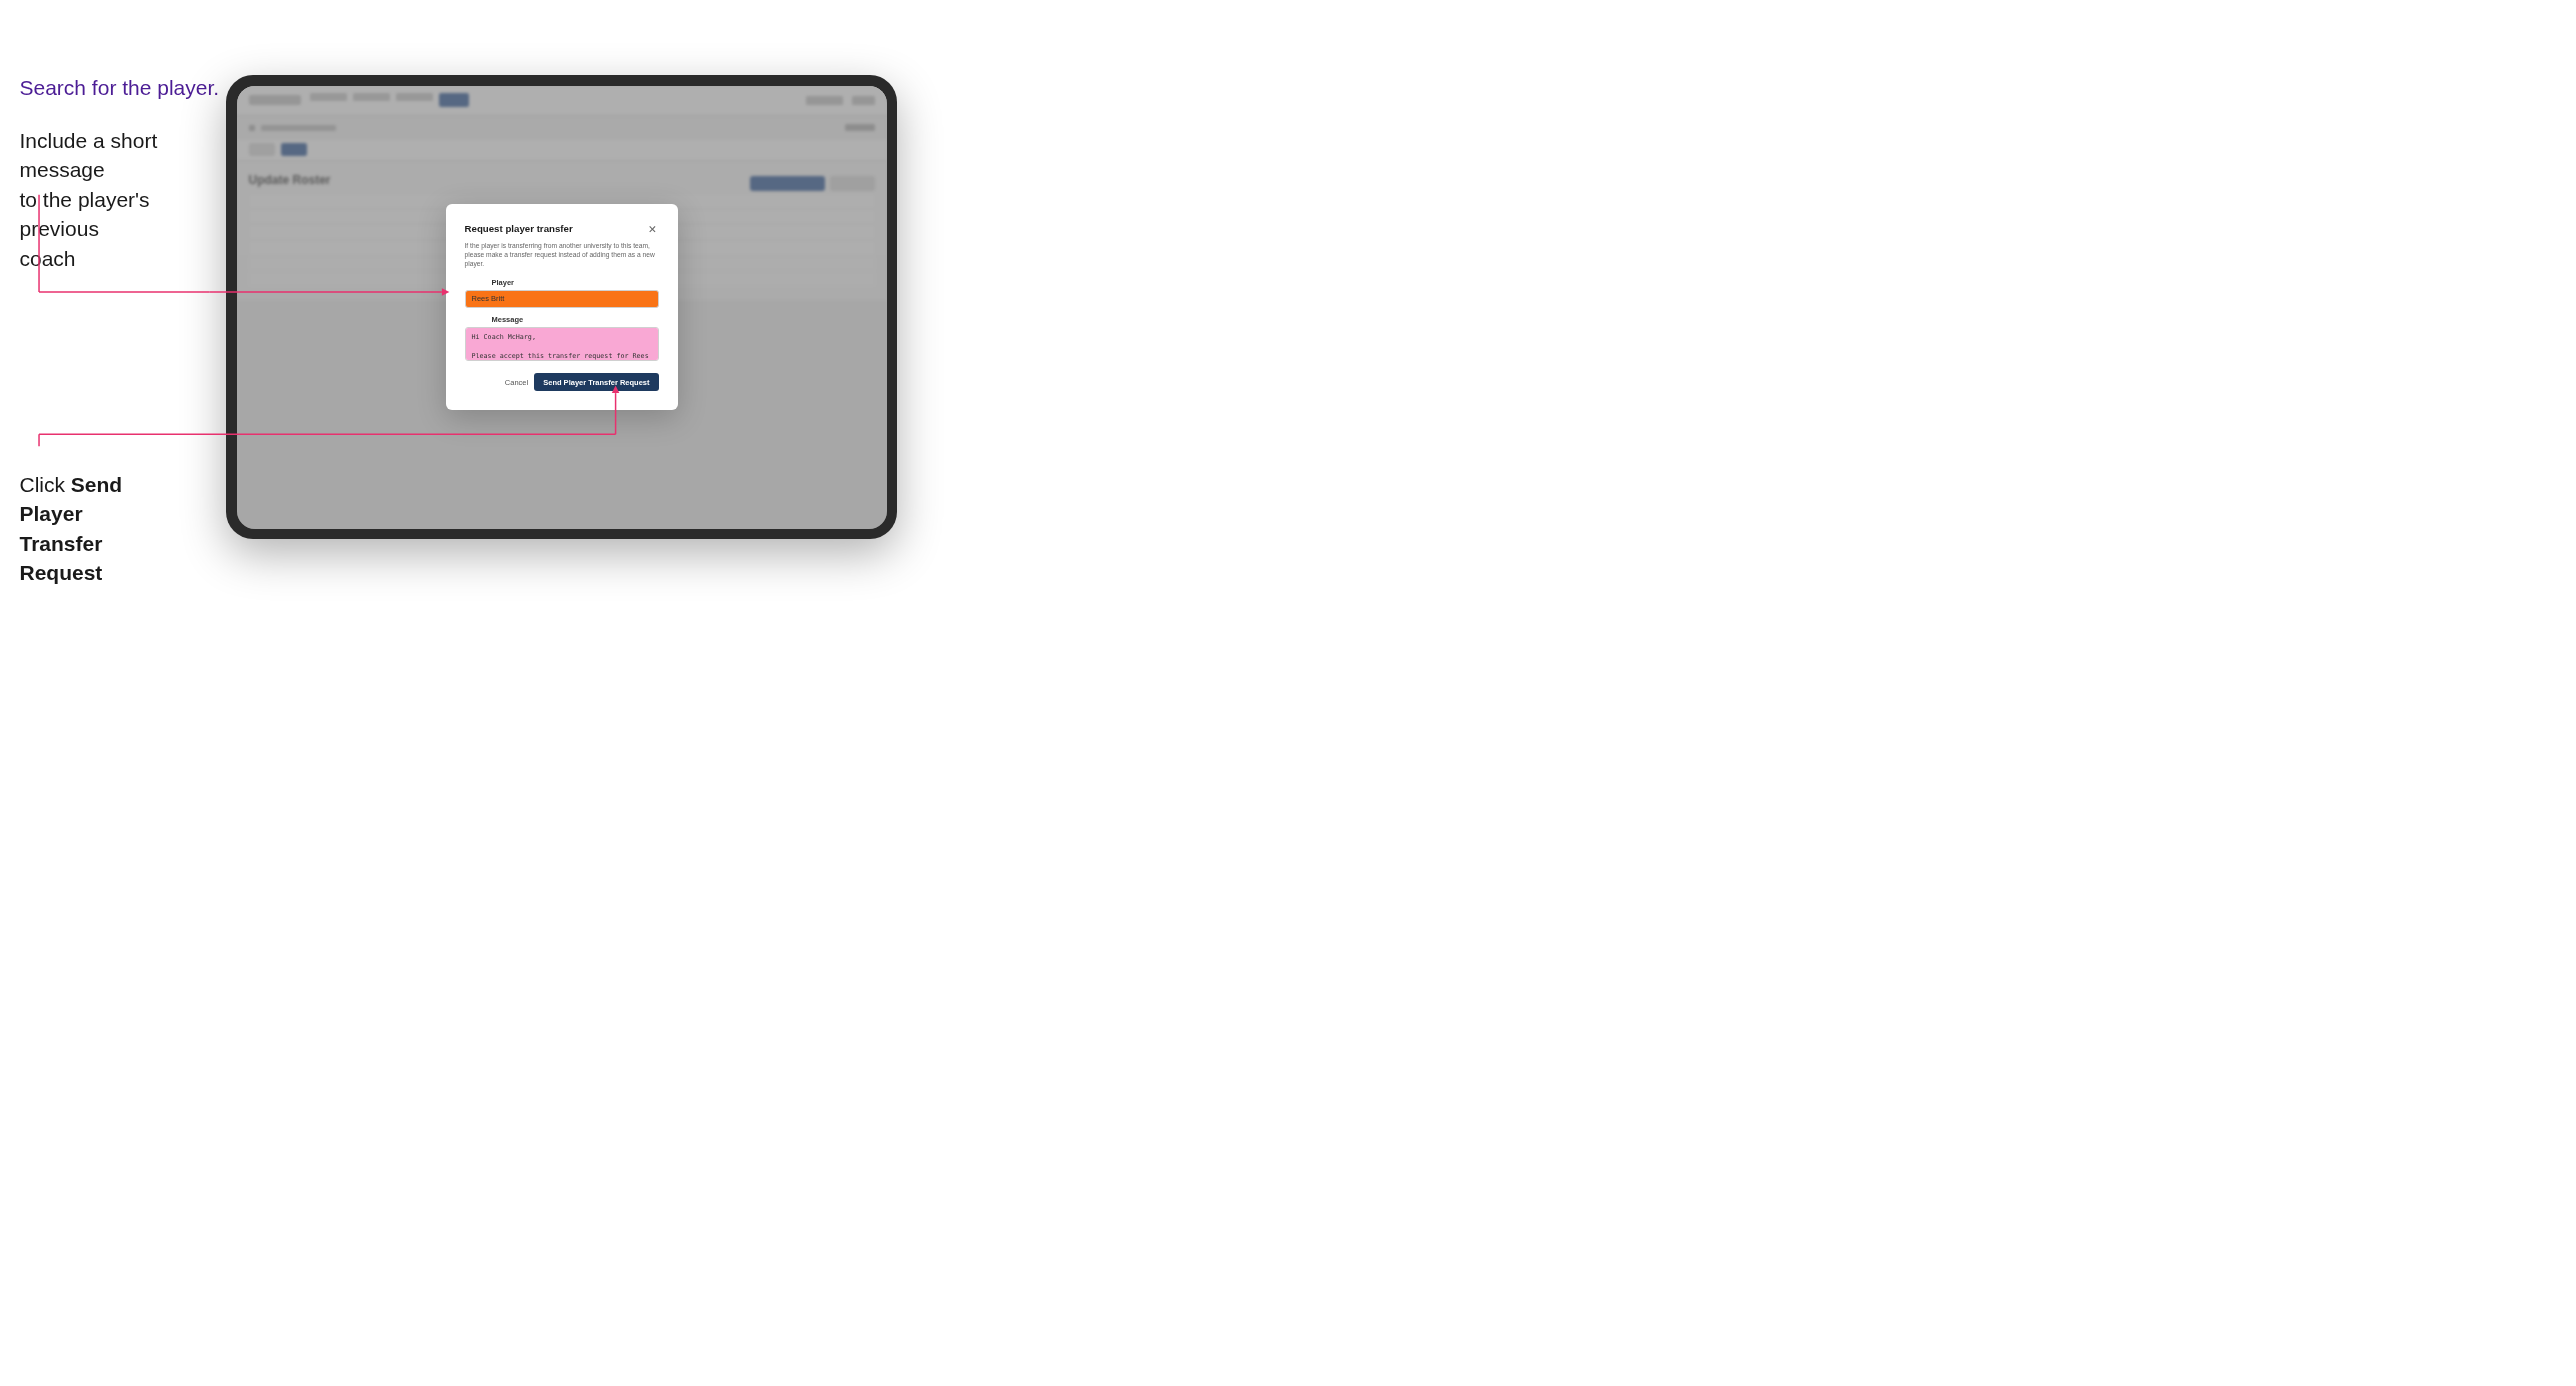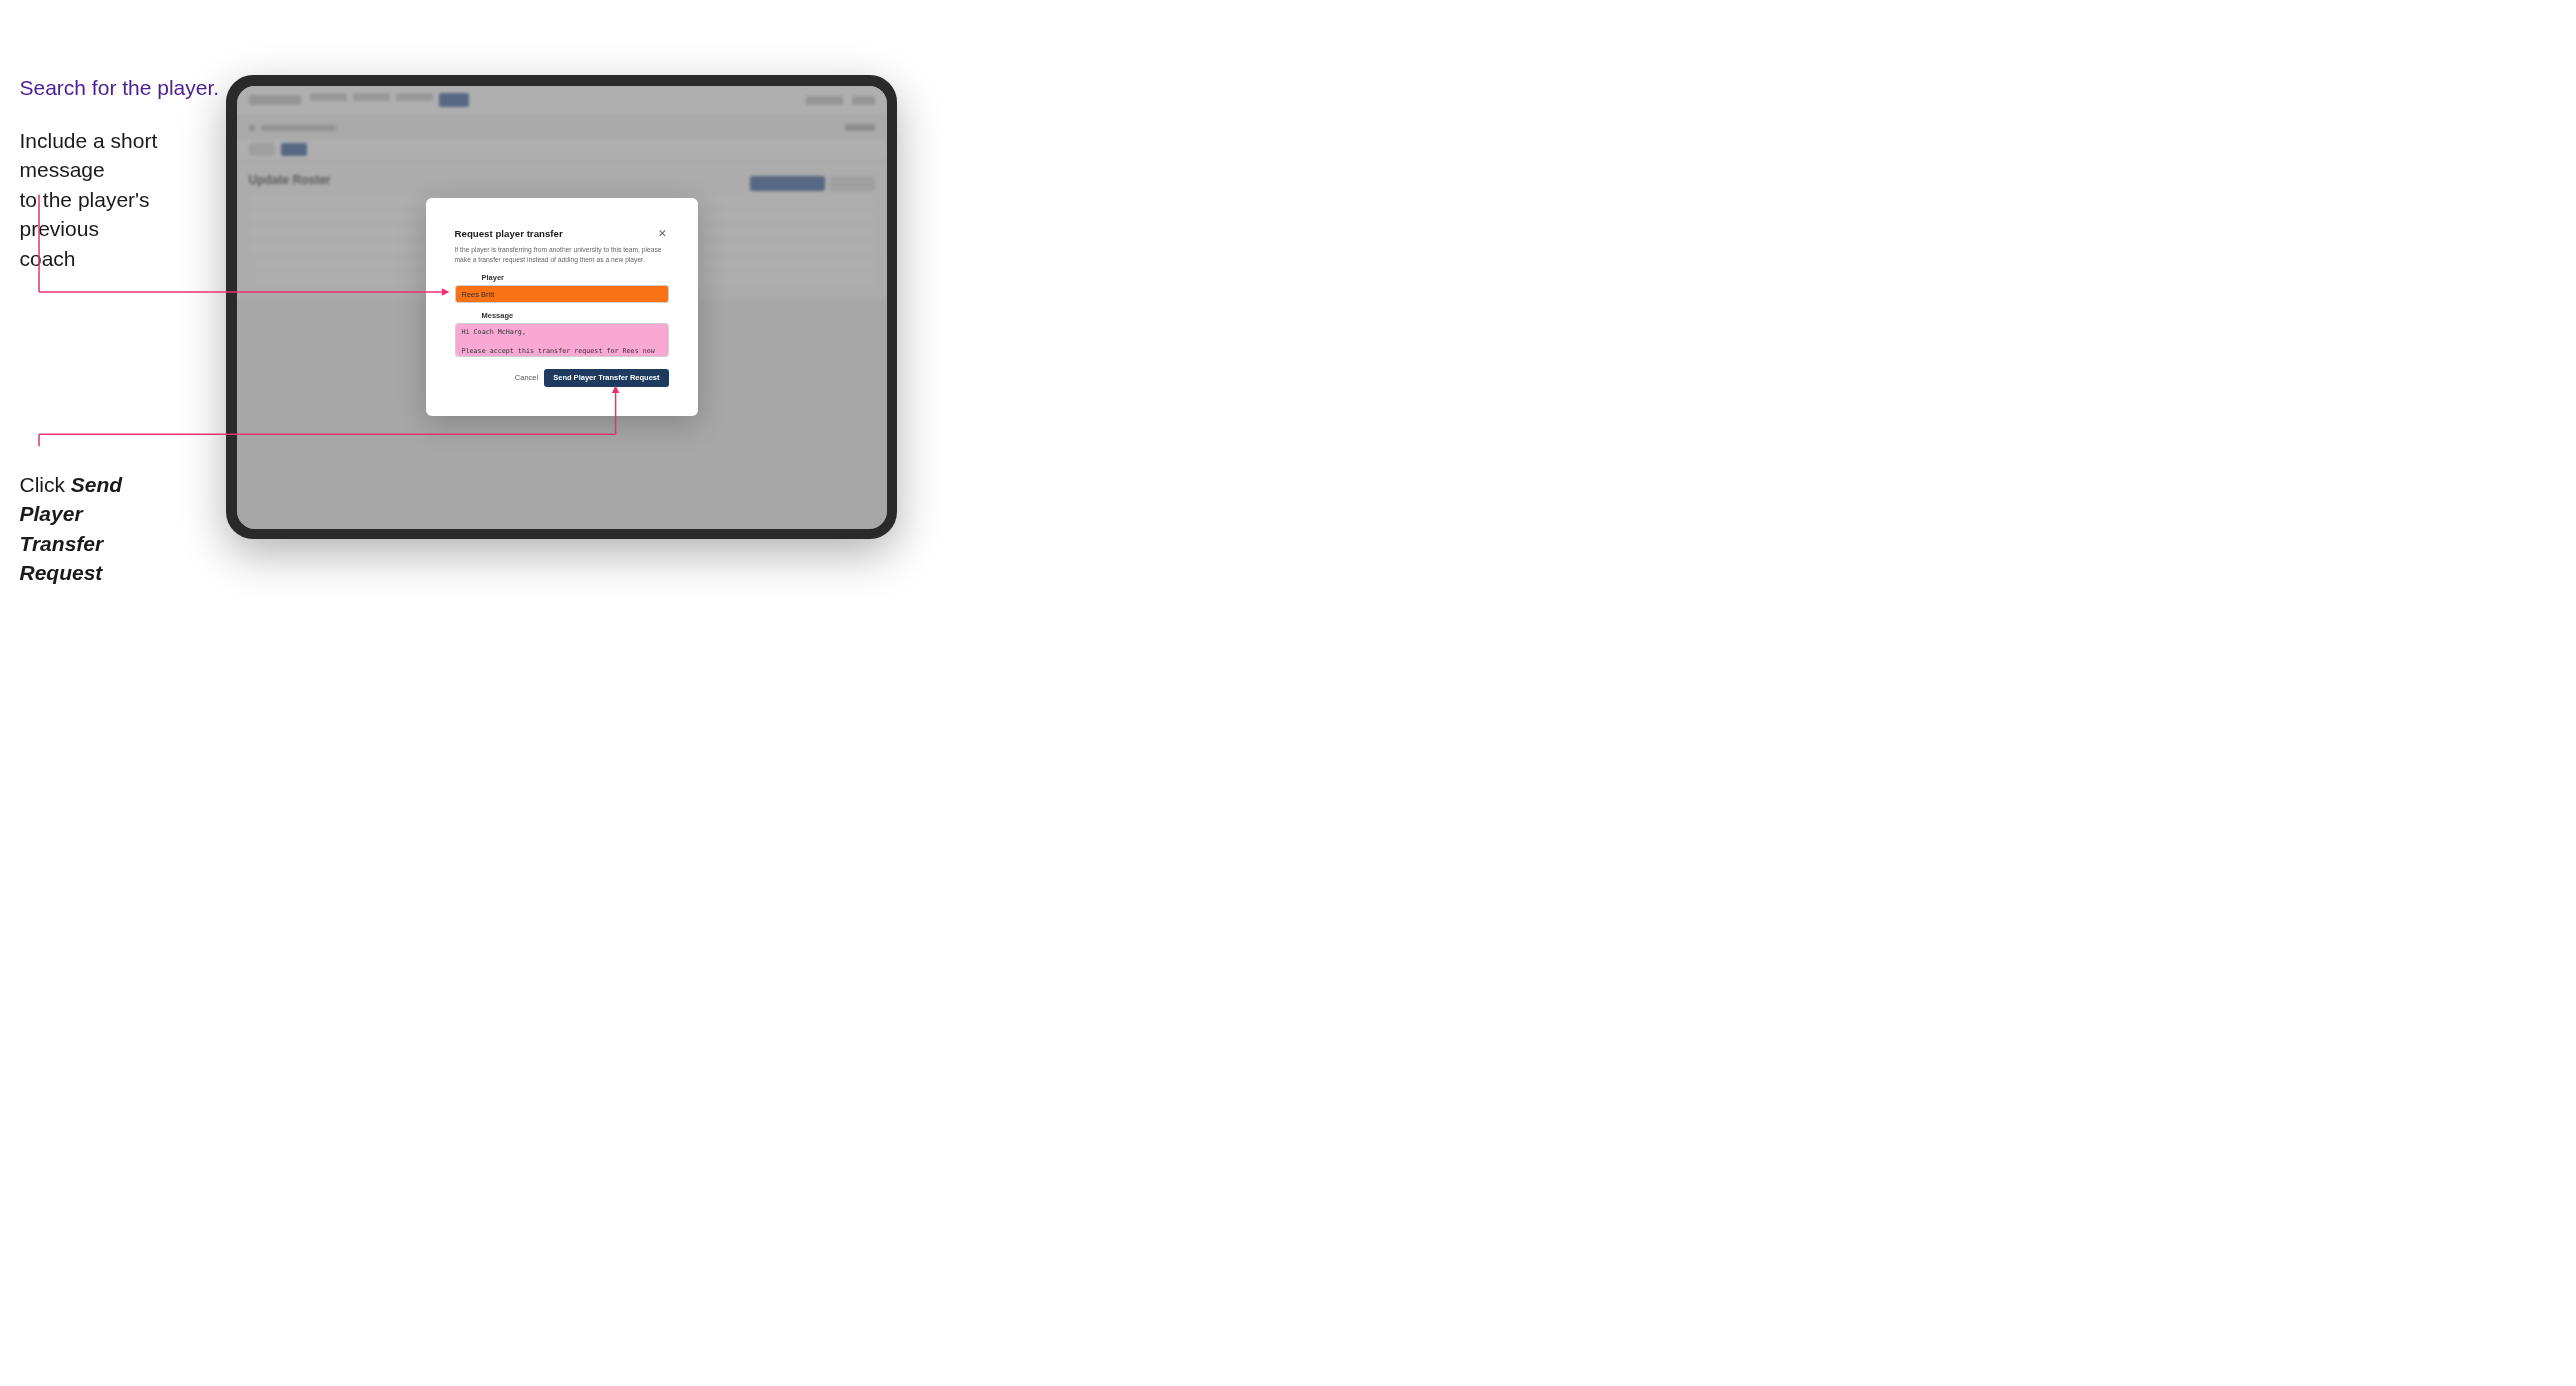--- a/index.html
+++ b/index.html
@@ -200,23 +200,23 @@
       top: 0; left: 0; right: 0; bottom: 0;
       background: rgba(0,0,0,0.3);
       display: flex;
       align-items: center;
       justify-content: center;
     }
 
     .modal {
       background: #ffffff;
       border-radius: 6px;
-      width: 272px;
+      width: 232px;
       box-shadow: 0 7.5px 30px rgba(0,0,0,0.2);
-      padding: 29px;
+      padding: 19px;
       position: relative;
     }
 
     .modal-header {
       display: flex;
       justify-content: space-between;
       align-items: center;
       margin-bottom: 6px;
     }
 
@@ -321,21 +321,21 @@
 
 <div class="annotation-search">Search for the player.</div>
 
 <div class="annotation-message">
   <span style="white-space: pre-line;">Include a short message
 to the player's previous
 coach</span>
 </div>
 
 <div class="annotation-click">
-  <span>Click </span><strong style="white-space: pre-line; font-style: italic;">Send Player
+  <span>Click </span><strong style="white-space: pre-line;">Send Player
 Transfer Request</strong>
 </div>
 
 <div class="tablet-frame">
   <div class="tablet-screen">
 
     <div class="app-bg">
 
       <div class="app-header">
         <div class="app-logo"></div>

